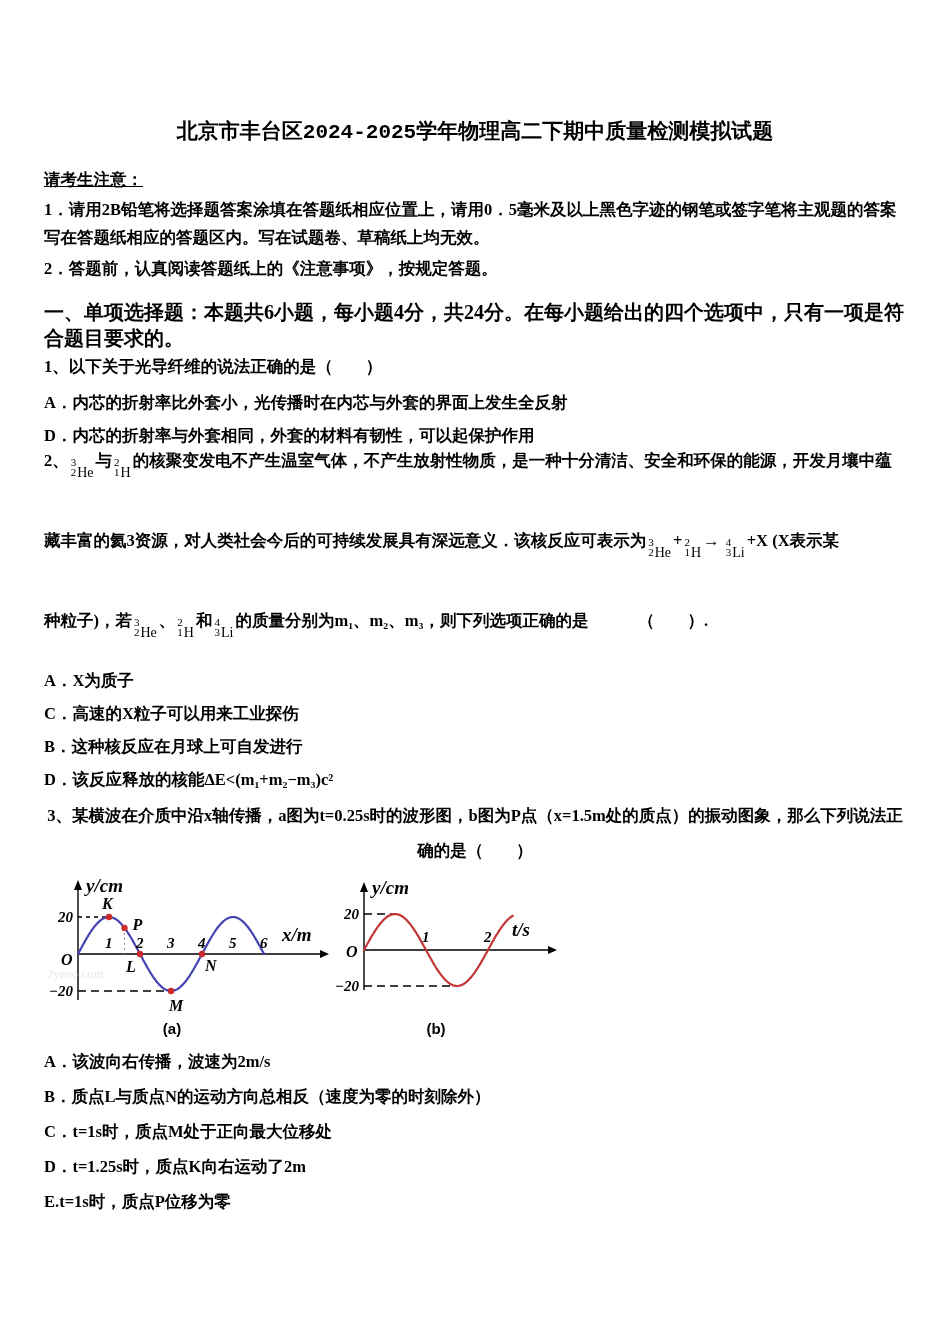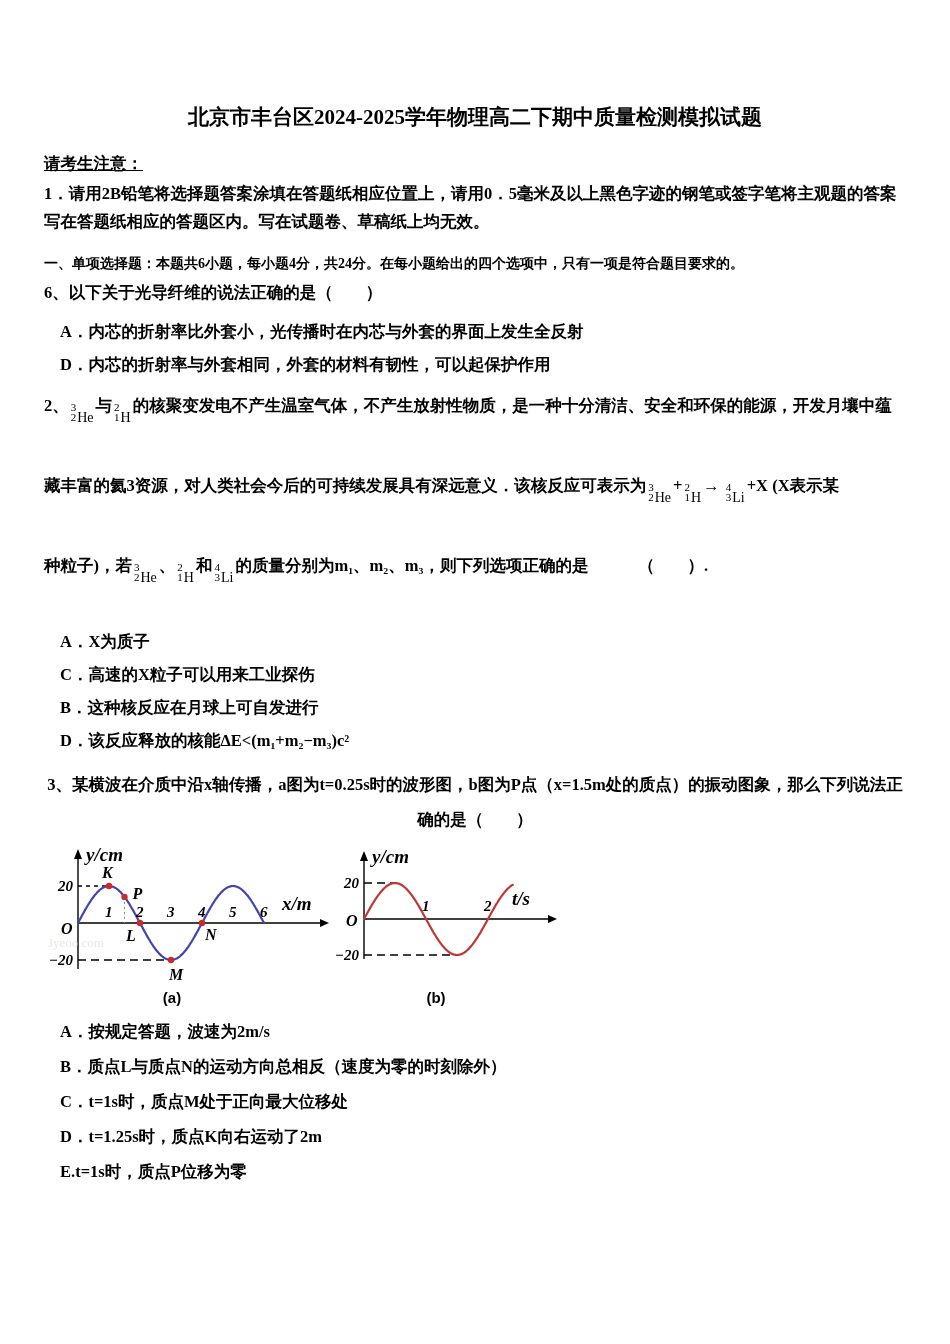--- a/index.html
+++ b/index.html
@@ -3,29 +3,29 @@
 <meta charset="utf-8">
 <style>
   html,body{margin:0;padding:0;}
   body{
     width:950px;height:1344px;overflow:hidden;
     background:#ffffff;color:#000;
     font-family:"Liberation Serif","DejaVu Serif",serif;
   }
   .page{padding:102px 44px 0 44px;box-sizing:border-box;}
   .title{
-    font-family:Liberation Serif, serif;
+    font-family:Liberation Mono, monospace;
     font-size:21px;font-weight:bold;text-align:center;
-    margin:0;line-height:30px;
+    margin:16px;line-height:30px;
   }
   .notice-head{font-size:16.5px;font-weight:600;margin:20px 0 0;line-height:24px;text-decoration:underline;}
   .body-line{font-size:16.5px;font-weight:600;margin:4px 0 0;line-height:27.5px;}
-  .section-head{font-size:14px;font-weight:600;margin:16px 0 0;line-height:26px;}
+  .section-head{font-size:20px;font-weight:600;margin:16px 0 0;line-height:26px;}
   .stem{font-size:16.5px;font-weight:600;margin:2px 0 0;line-height:27px;}
-  .options{margin:16px;}
+  .options{margin:0;}
   .option{font-size:16.5px;font-weight:600;margin:13px 0 0;line-height:20px;}
   .q2{margin:0;}
   .q2-line{font-size:16.5px;font-weight:600;margin:45px 0 0;line-height:30px;white-space:nowrap;}
   .q2-line:first-child{margin-top:0;}
   .q2opts{padding-top:17px;}
   .q3stem{margin-top:8px;line-height:35px;text-align:center;}
   .q3opts .option{margin-top:15px;}
   .figures{display:flex;align-items:flex-start;margin:4px 0 0 4px;}
   .fig{display:block;}
   .fig svg{display:block;}
@@ -49,24 +49,25 @@
 </style>
 </head>
 <body>
 
 <div class="page">
 
   <h1 class="title">北京市丰台区2024-2025学年物理高二下期中质量检测模拟试题</h1>
 
   <p class="notice-head">请考生注意：</p>
   <p class="body-line">1．请用2B铅笔将选择题答案涂填在答题纸相应位置上，请用0．5毫米及以上黑色字迹的钢笔或签字笔将主观题的答案写在答题纸相应的答题区内。写在试题卷、草稿纸上均无效。</p>
+  <p class="body-line">2．答题前，认真阅读答题纸上的《注意事项》，按规定答题。</p>
 
   <p class="section-head">一、单项选择题：本题共6小题，每小题4分，共24分。在每小题给出的四个选项中，只有一项是符合题目要求的。</p>
 
-  <p class="stem">6、以下关于光导纤维的说法正确的是（　　）</p>
+  <p class="stem">1、以下关于光导纤维的说法正确的是（　　）</p>
   <div class="options">
     <p class="option">A．内芯的折射率比外套小，光传播时在内芯与外套的界面上发生全反射</p>
     <p class="option">D．内芯的折射率与外套相同，外套的材料有韧性，可以起保护作用</p>
   </div>
 
   <div class="q2">
     <p class="q2-line">2、<span class="nuclide">
           <span class="stack">
             <span>3</span>
             <span>2</span>
@@ -178,20 +179,20 @@
           <text x="23" y="119" class="tick" text-anchor="end">−20</text>
           <text x="10" y="85" class="ptlabel">O</text>
           <text x="36" y="22" class="axlabel">y/cm</text>
           <text x="176" y="64" class="axlabel">t/s</text>
         </svg>
       <div class="caption">(b)</div>
     </div>
   </div>
 
   <div class="options q3opts">
-    <p class="option">A．按规定答题，波速为2m/s</p>
+    <p class="option">A．该波向右传播，波速为2m/s</p>
     <p class="option">B．质点L与质点N的运动方向总相反（速度为零的时刻除外）</p>
     <p class="option">C．t=1s时，质点M处于正向最大位移处</p>
     <p class="option">D．t=1.25s时，质点K向右运动了2m</p>
     <p class="option">E.t=1s时，质点P位移为零</p>
   </div>
 
 </div>
 
 </body></html>

